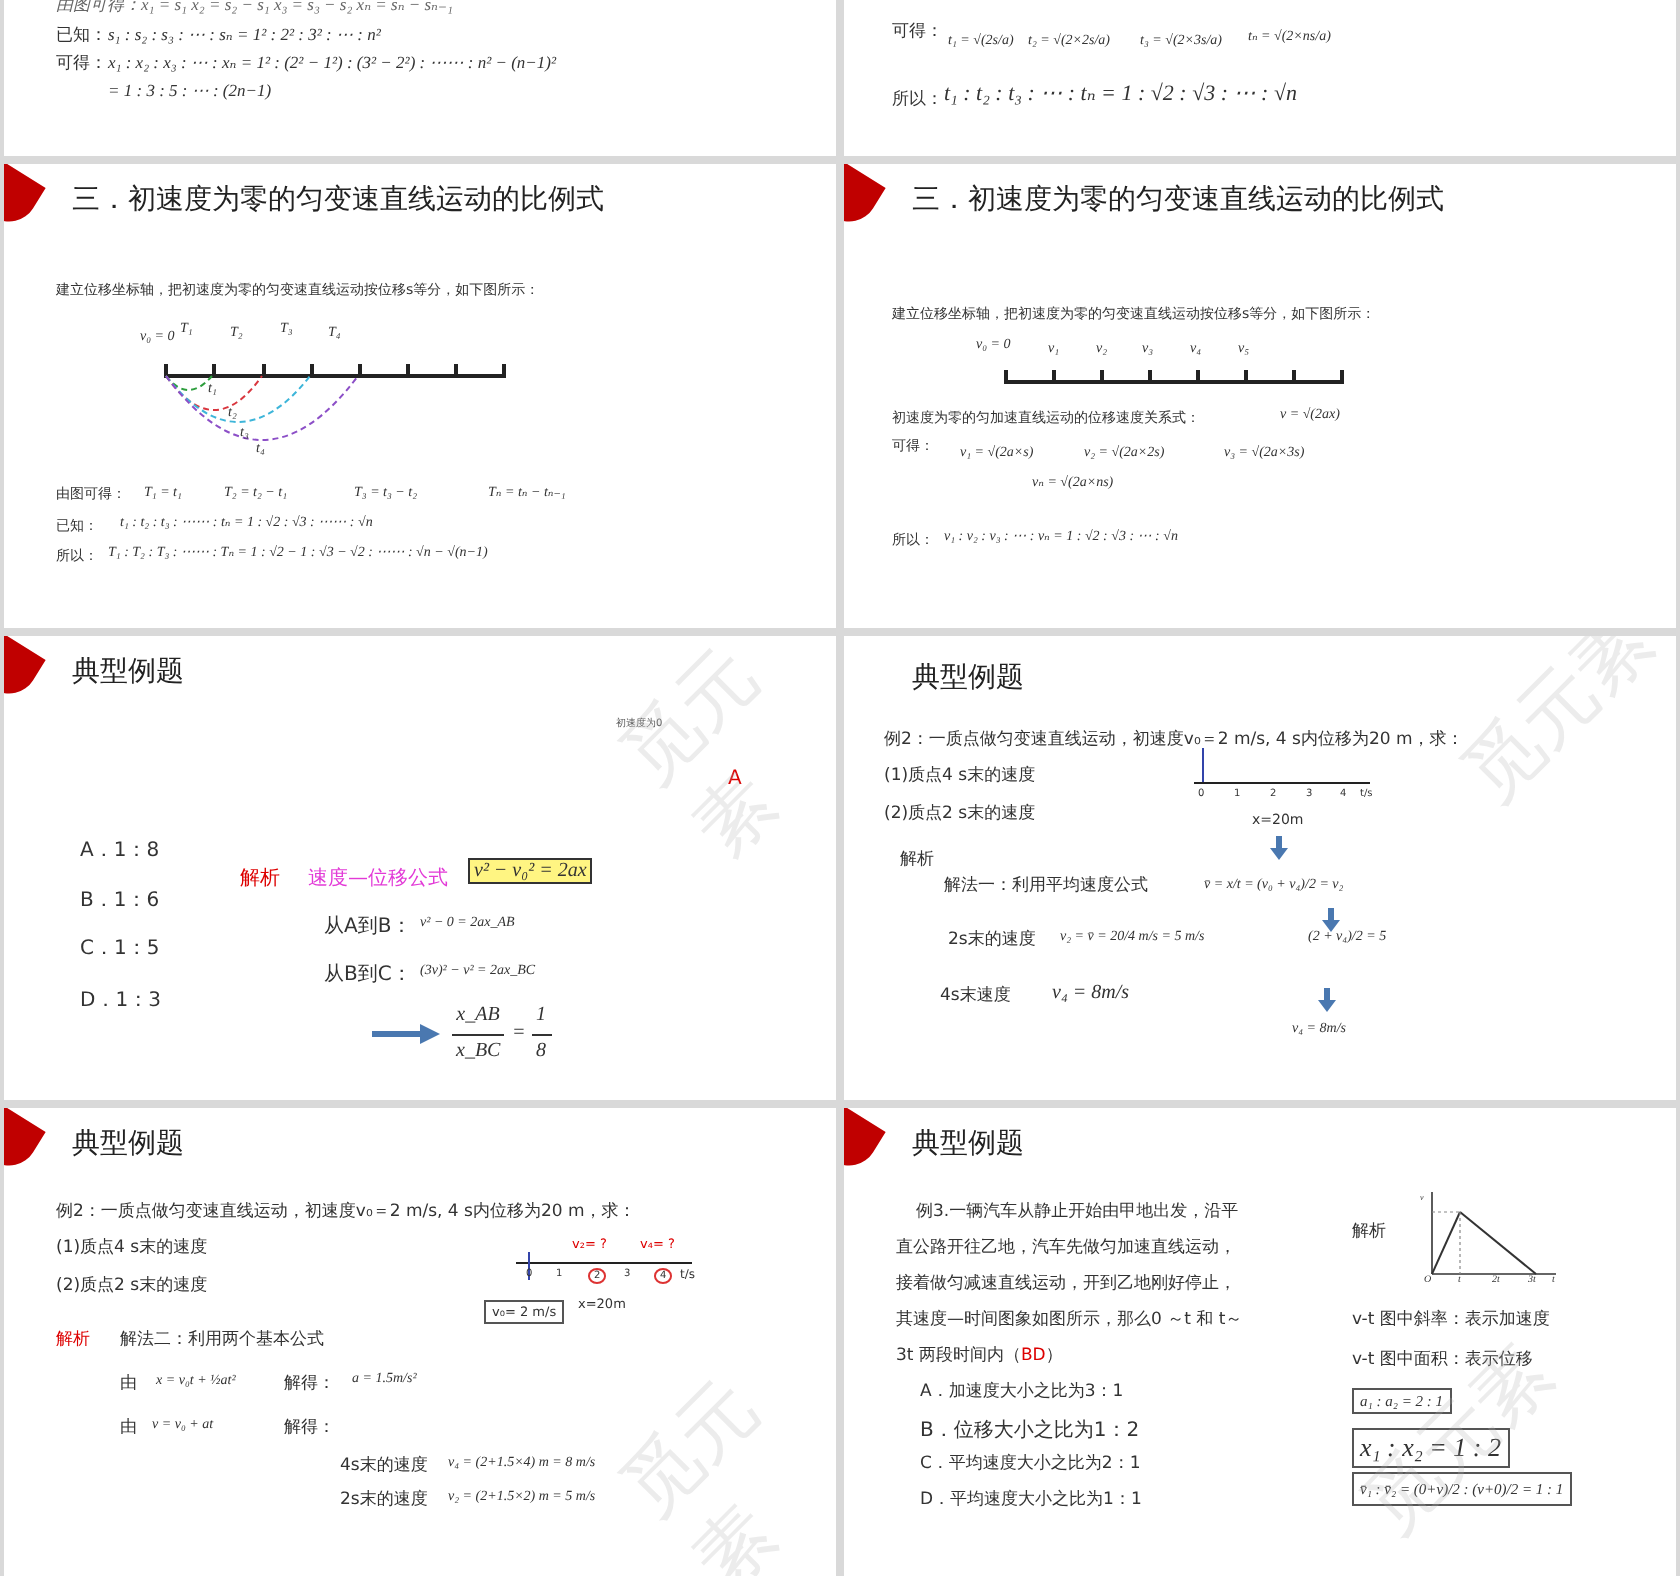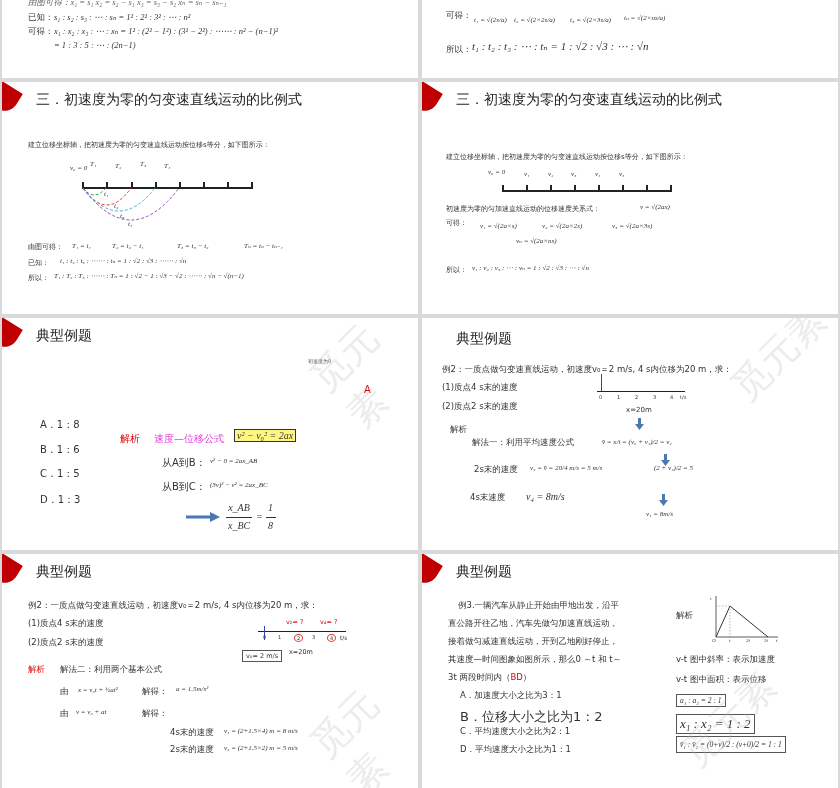--- a/index.html
+++ b/index.html
@@ -236,21 +236,21 @@
     <div class="corner"></div>
     <div class="title">典型例题</div>
     <div class="t sm" style="left:36px;top:46px;font-size:8.5px">例3.一辆汽车从静止开始由甲地出发，沿平</div>
     <div class="t sm" style="left:26px;top:64px;font-size:8.5px">直公路开往乙地，汽车先做匀加速直线运动，</div>
     <div class="t sm" style="left:26px;top:82px;font-size:8.5px">接着做匀减速直线运动，开到乙地刚好停止，</div>
     <div class="t sm" style="left:26px;top:100px;font-size:8.5px">其速度—时间图象如图所示，那么0 ～t 和 t～</div>
     <div class="t sm" style="left:26px;top:118px;font-size:8.5px">
       <span>3t 两段时间内（</span><span class="red">BD</span><span>）</span>
     </div>
     <div class="t sm" style="left:38px;top:136px;font-size:8.5px">A．加速度大小之比为3：1</div>
-    <div class="t sm" style="left:38px;top:154px;font-size:13px">B．位移大小之比为1：2</div>
+    <div class="t sm" style="left:38px;top:154px;font-size:10px">B．位移大小之比为1：2</div>
     <div class="t sm" style="left:38px;top:172px;font-size:8.5px">C．平均速度大小之比为2：1</div>
     <div class="t sm" style="left:38px;top:190px;font-size:8.5px">D．平均速度大小之比为1：1</div>
     <div class="t sm" style="left:254px;top:56px;font-size:8.5px">解析</div>
     <svg width="416" height="234" style="left:0;top:0">
       <line x1="294" y1="83" x2="294" y2="42" stroke="#333" stroke-width="0.8"></line>
       <line x1="294" y1="83" x2="356" y2="83" stroke="#333" stroke-width="0.8"></line>
       <line x1="294" y1="83" x2="308" y2="52" stroke="#333" stroke-width="1"></line>
       <line x1="308" y1="52" x2="346" y2="83" stroke="#333" stroke-width="1"></line>
       <line x1="294" y1="52" x2="308" y2="52" stroke="#888" stroke-width="0.6" stroke-dasharray="1.5,1.5"></line>
       <line x1="308" y1="52" x2="308" y2="83" stroke="#888" stroke-width="0.6" stroke-dasharray="1.5,1.5"></line>

